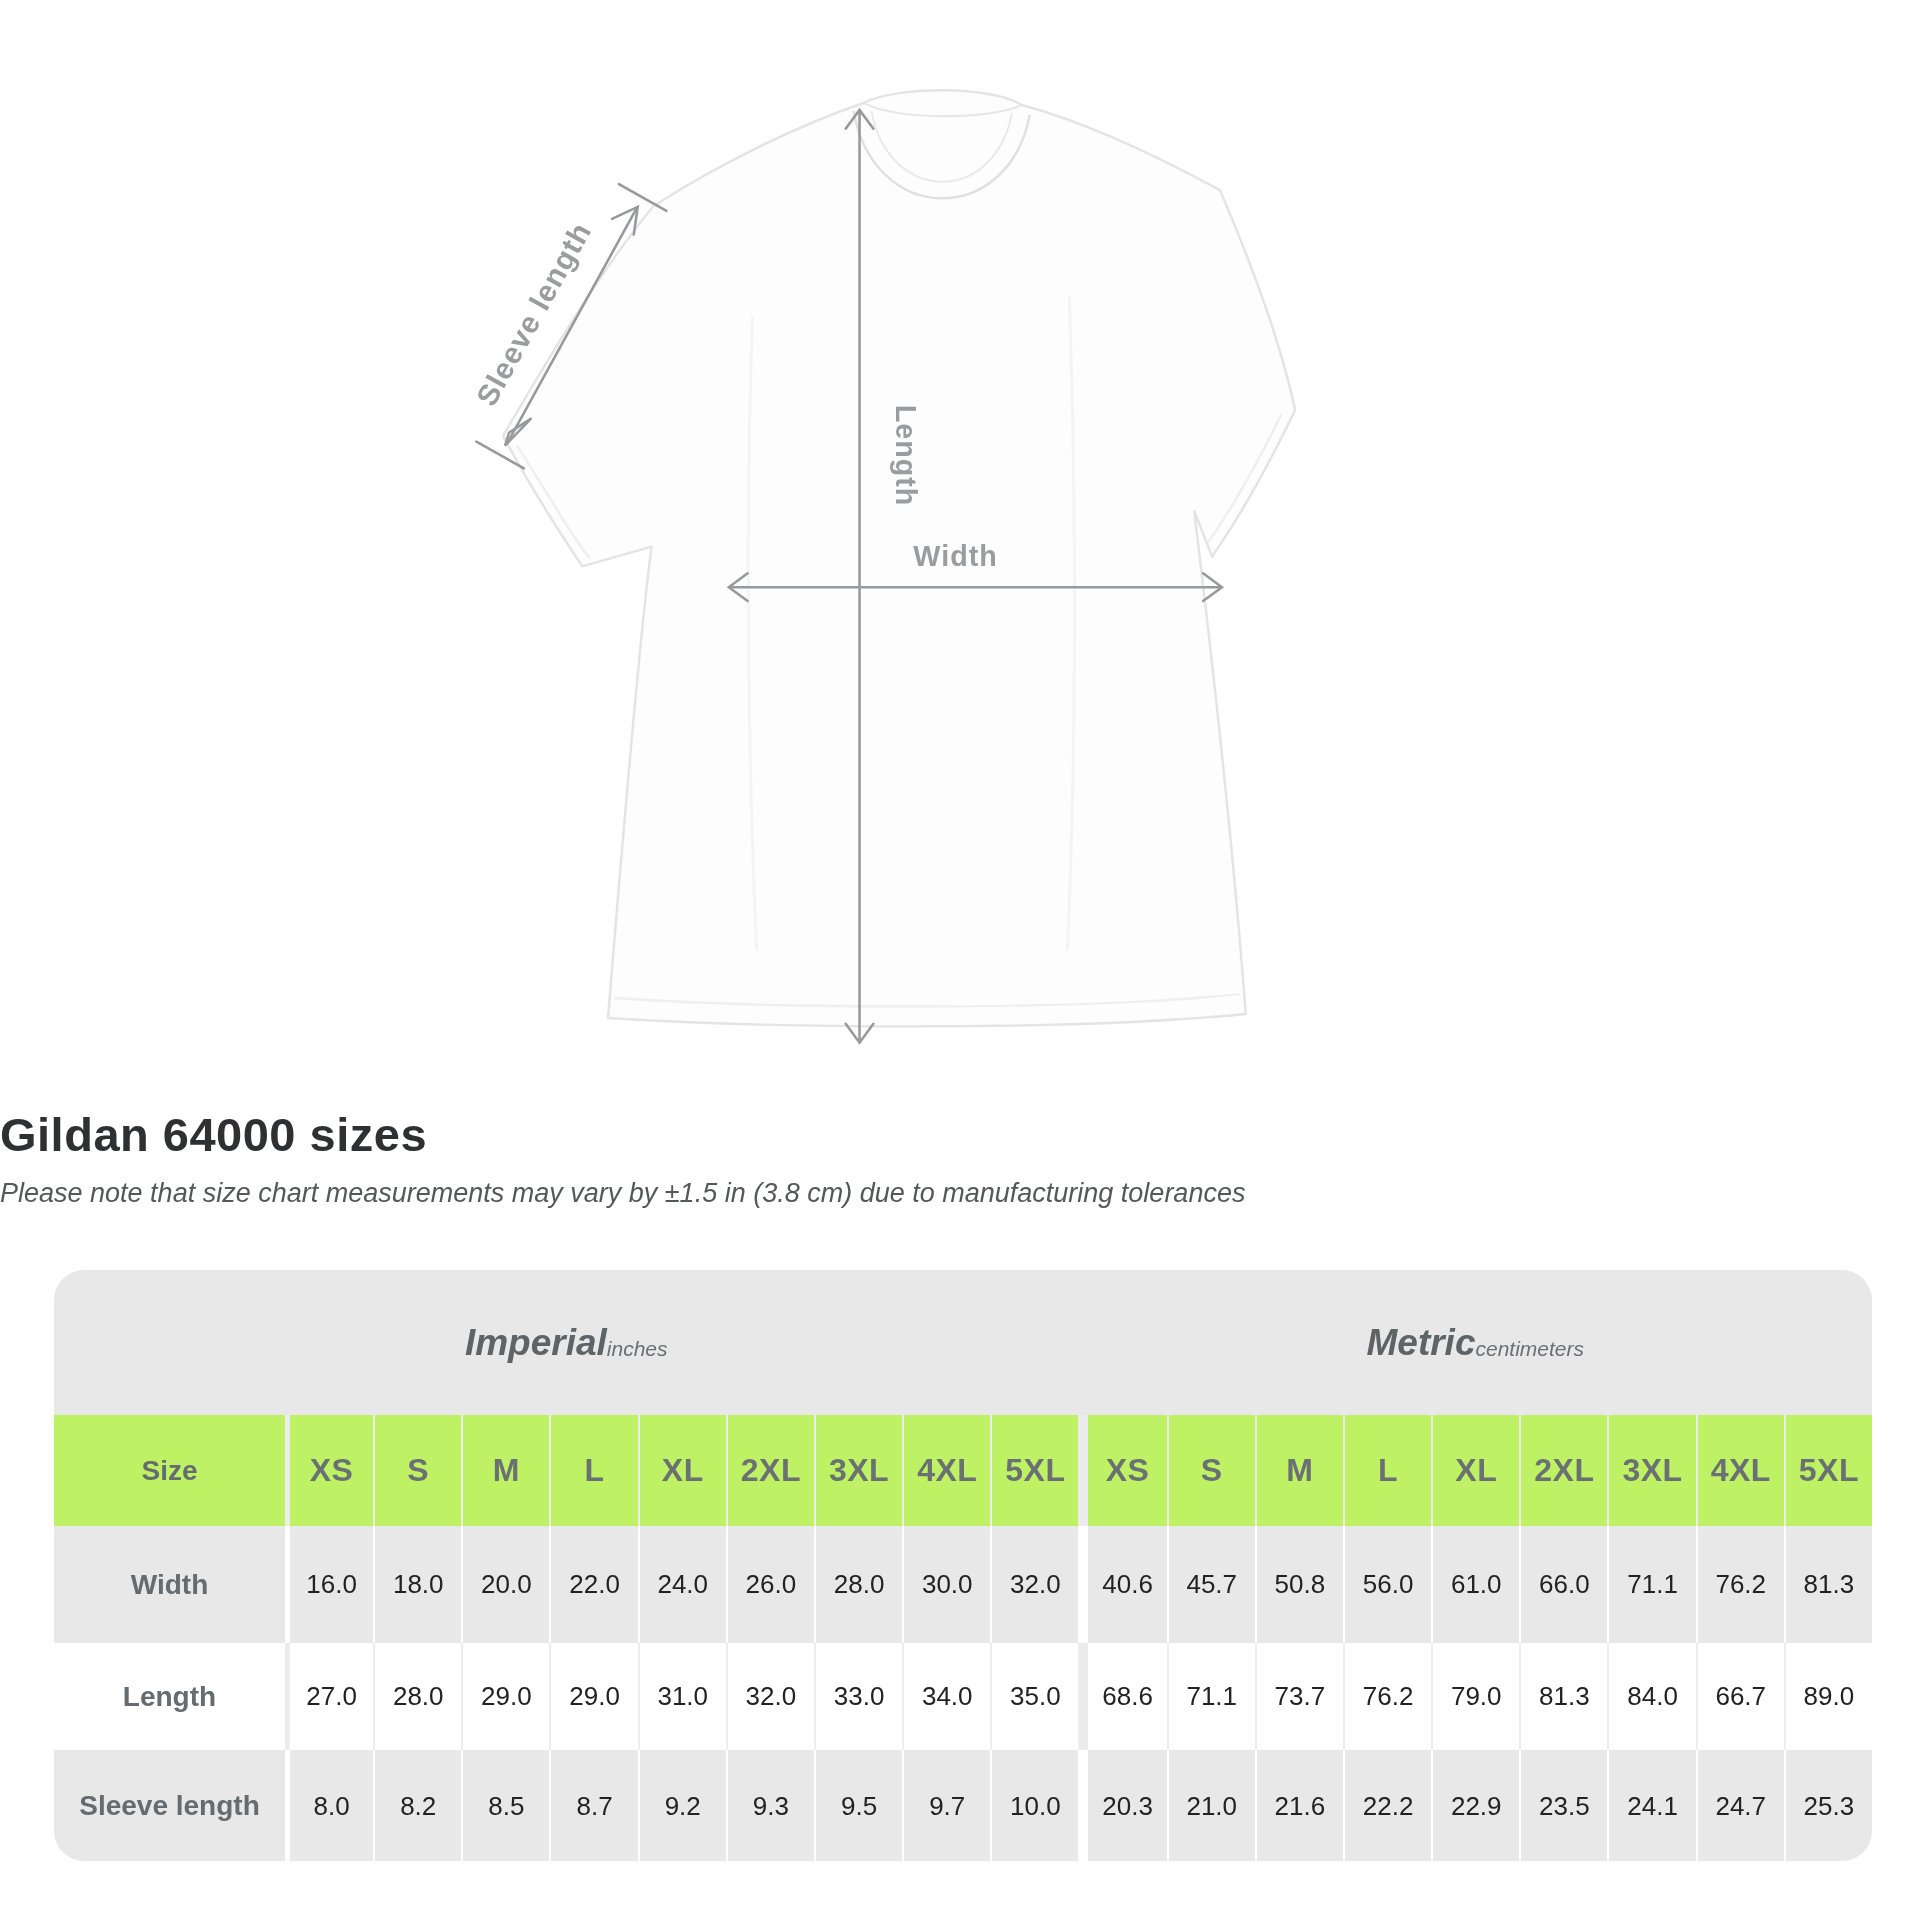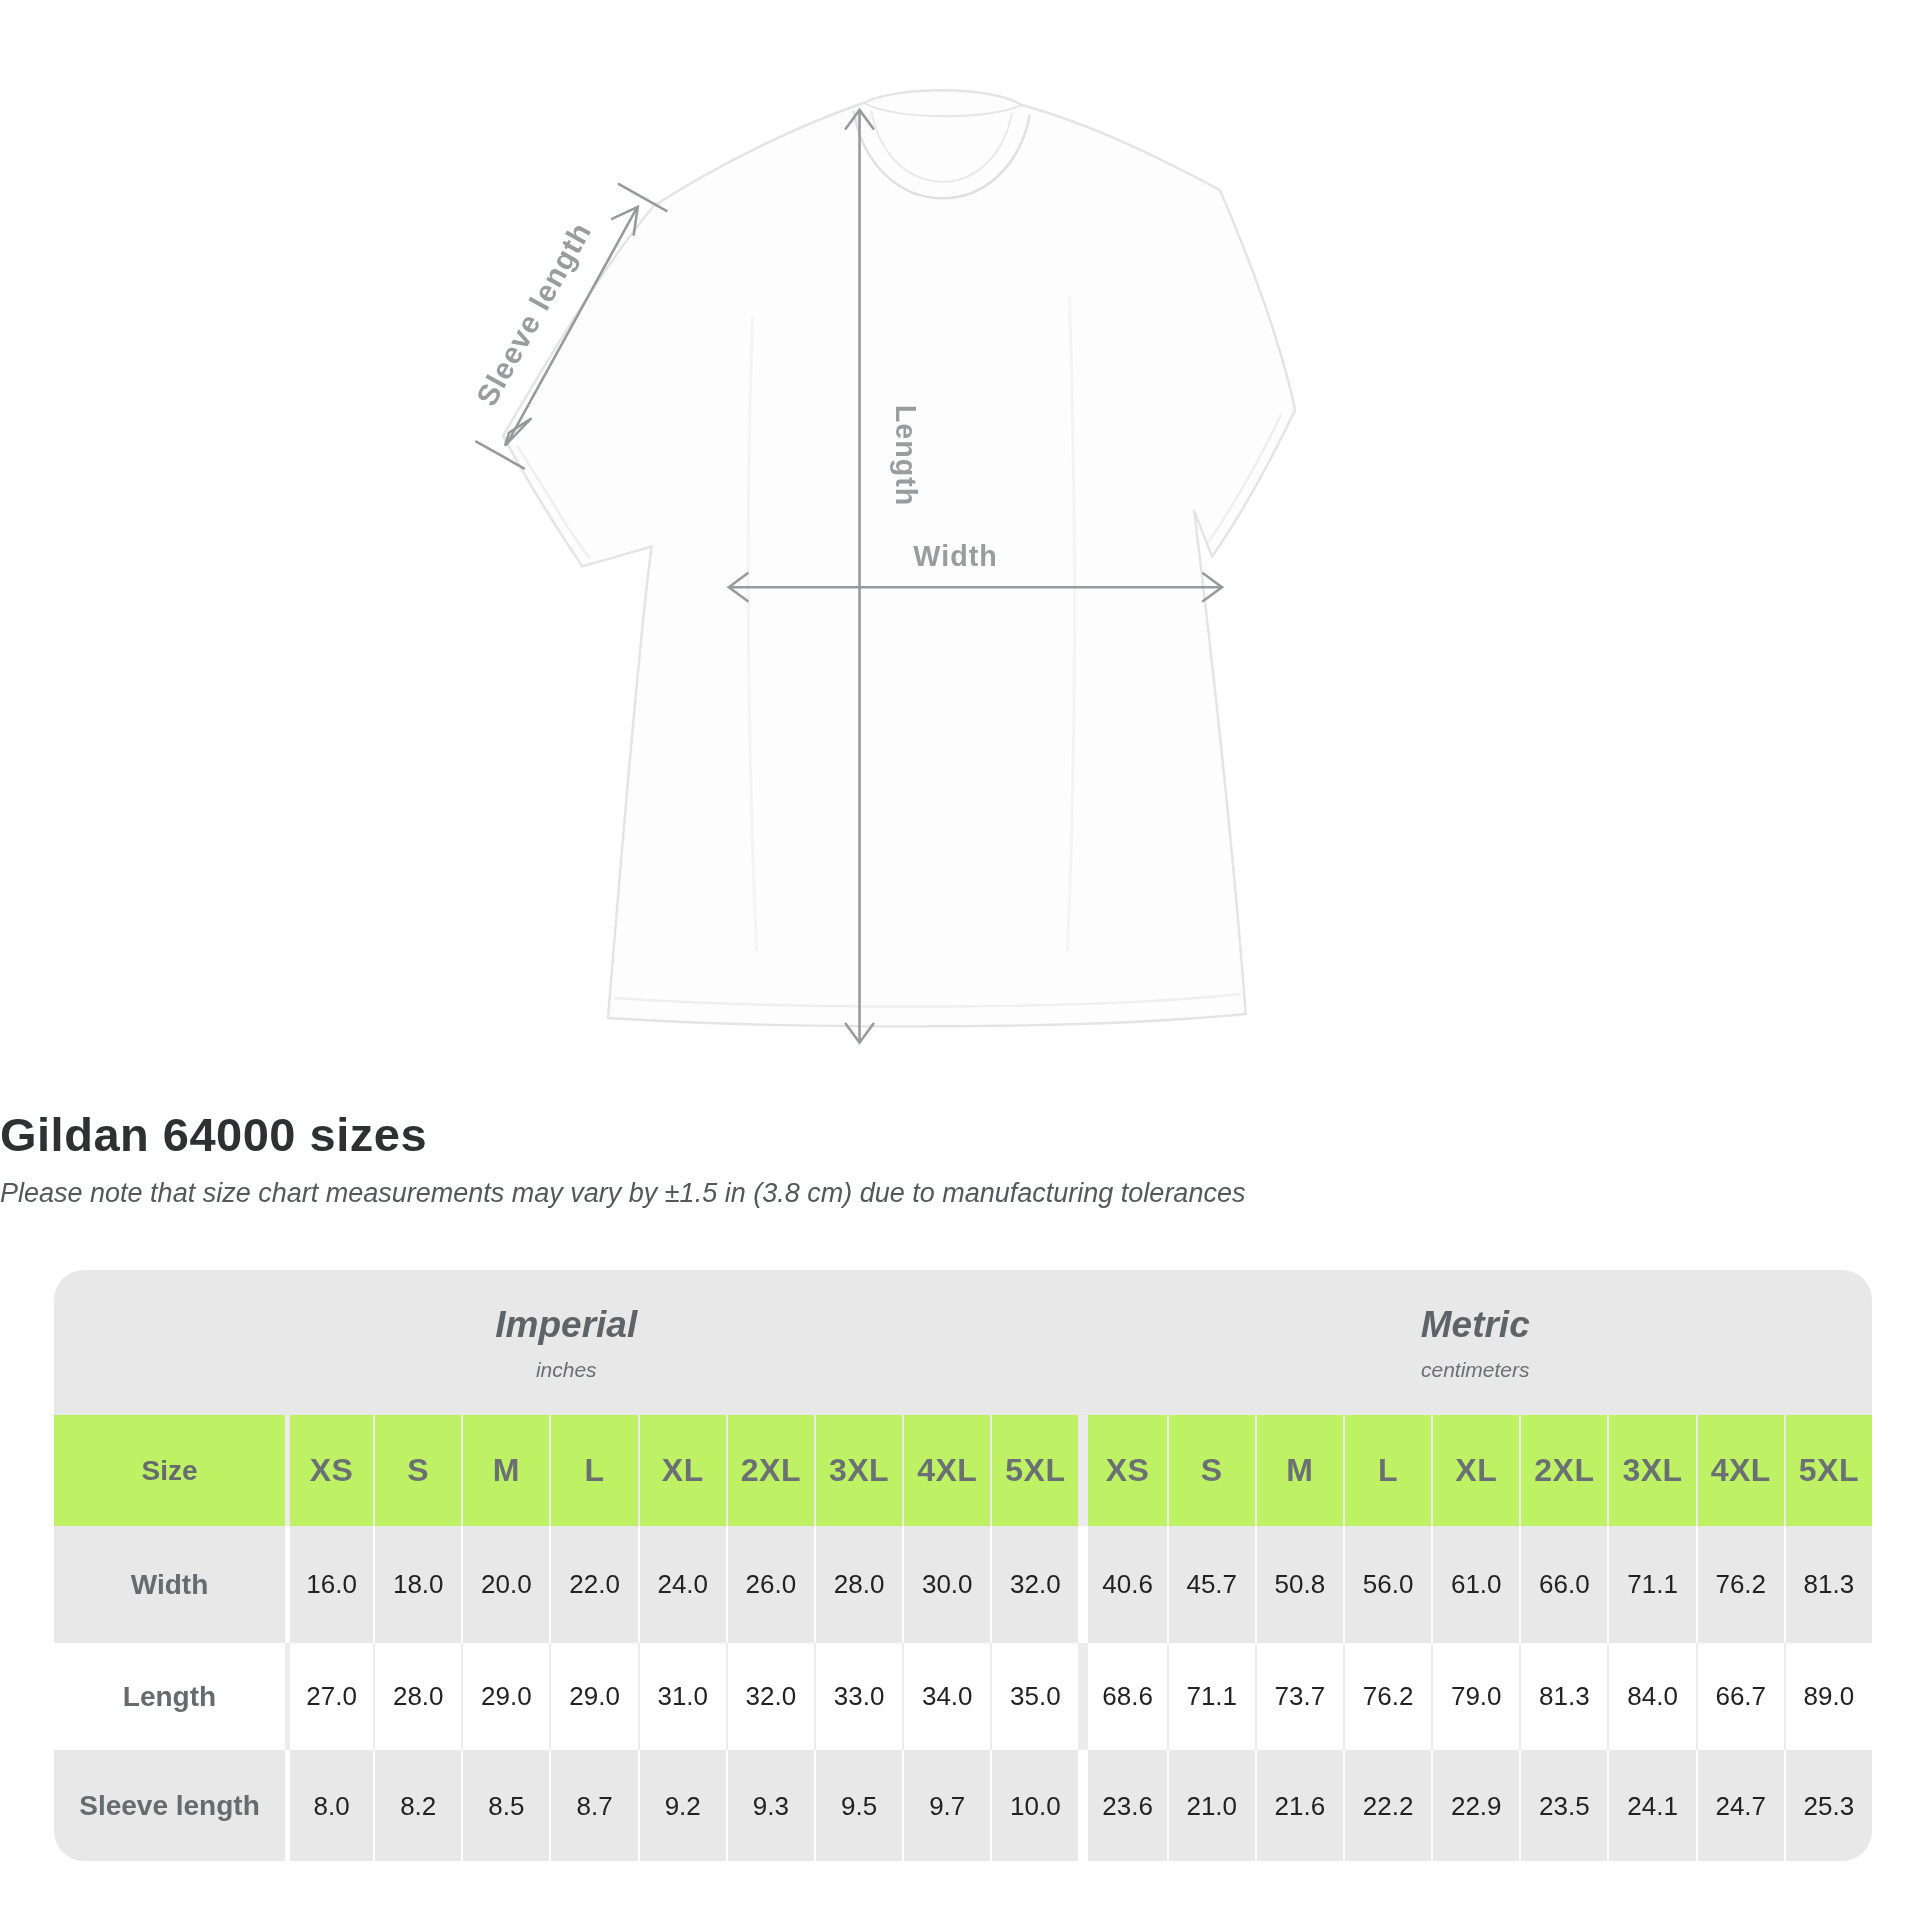--- a/index.html
+++ b/index.html
@@ -14,21 +14,21 @@
   .title-block{position:absolute;left:0;top:1107px;width:1927px;text-align:left;}
   .page-title{font-size:47px;font-weight:700;color:#2f3032;letter-spacing:0.5px;}
   .page-subtitle{margin-top:16px;font-size:27px;font-style:italic;color:#55585a;}
   
   .size-table{
     position:absolute;left:54px;top:1270px;width:1818px;height:591px;
     border-radius:30px;overflow:hidden;
   }
   .trow{display:grid;grid-template-columns:231px repeat(18,1fr);}
   .band{height:145px;background:#e8e8e8;}
-  .band .gcell{display:flex;flex-direction:column;align-items:center;justify-content:center;}
+  .band .gcell{display:flex;flex-direction:row;align-items:center;justify-content:center;}
   .g-imperial{grid-column:1 / span 10;}
   .g-metric{grid-column:11 / span 9;}
   .gname{font-size:37px;font-weight:700;font-style:italic;color:#5d6366;}
   .gunit{margin-top:12px;font-size:21px;font-style:italic;color:#6b7073;}
   .row-size{height:111px;background:#bef264;}
   .row-width{height:117px;background:#e8e8e8;}
   .row-length{height:107px;background:#ffffff;}
   .row-sleeve{height:112px;background:#e8e8e8;}
   .cell{display:flex;align-items:center;justify-content:center;border-left:2px solid transparent;}
   .row-size .cell,.row-length .cell{border-color:#ececec;}
@@ -317,21 +317,21 @@
       <div class="cell val">
         <span>9.5</span>
       </div>
       <div class="cell val">
         <span>9.7</span>
       </div>
       <div class="cell val">
         <span>10.0</span>
       </div>
       <div class="cell val gstart">
-        <span>23.6</span>
+        <span>20.3</span>
       </div>
       <div class="cell val">
         <span>21.0</span>
       </div>
       <div class="cell val">
         <span>21.6</span>
       </div>
       <div class="cell val">
         <span>22.2</span>
       </div>

